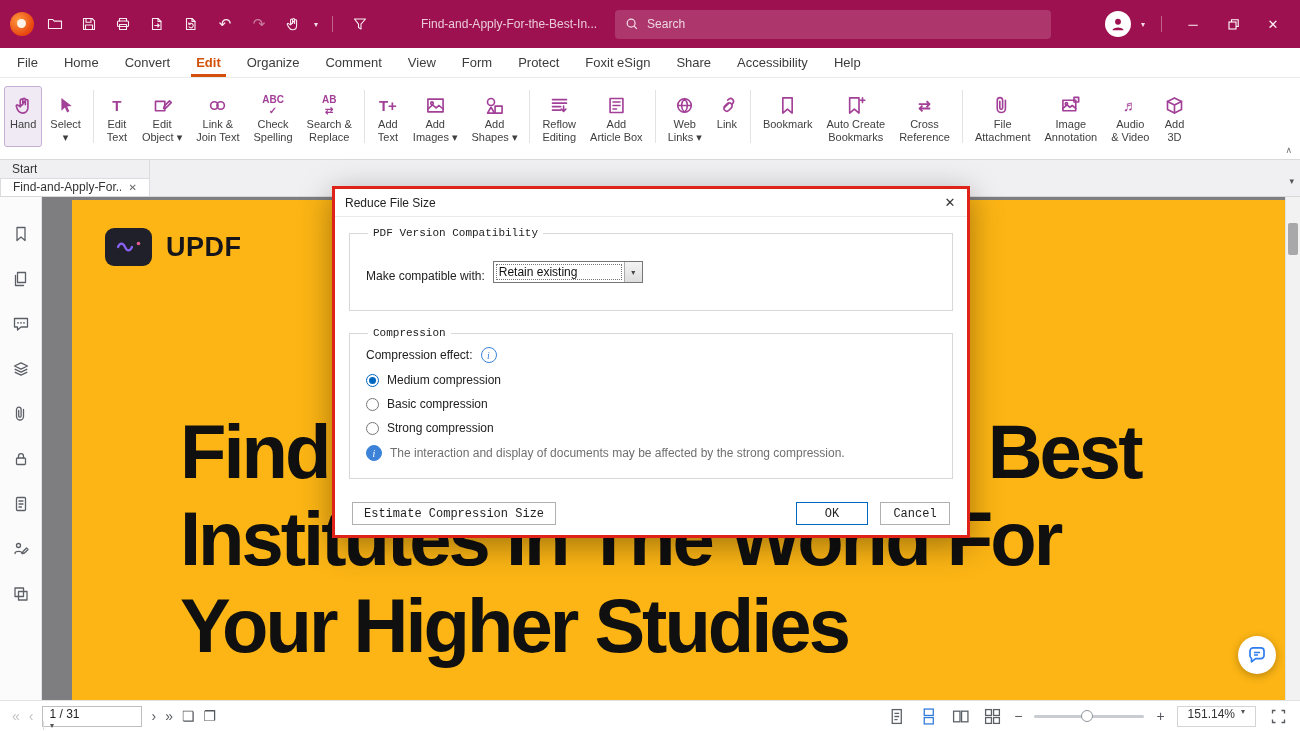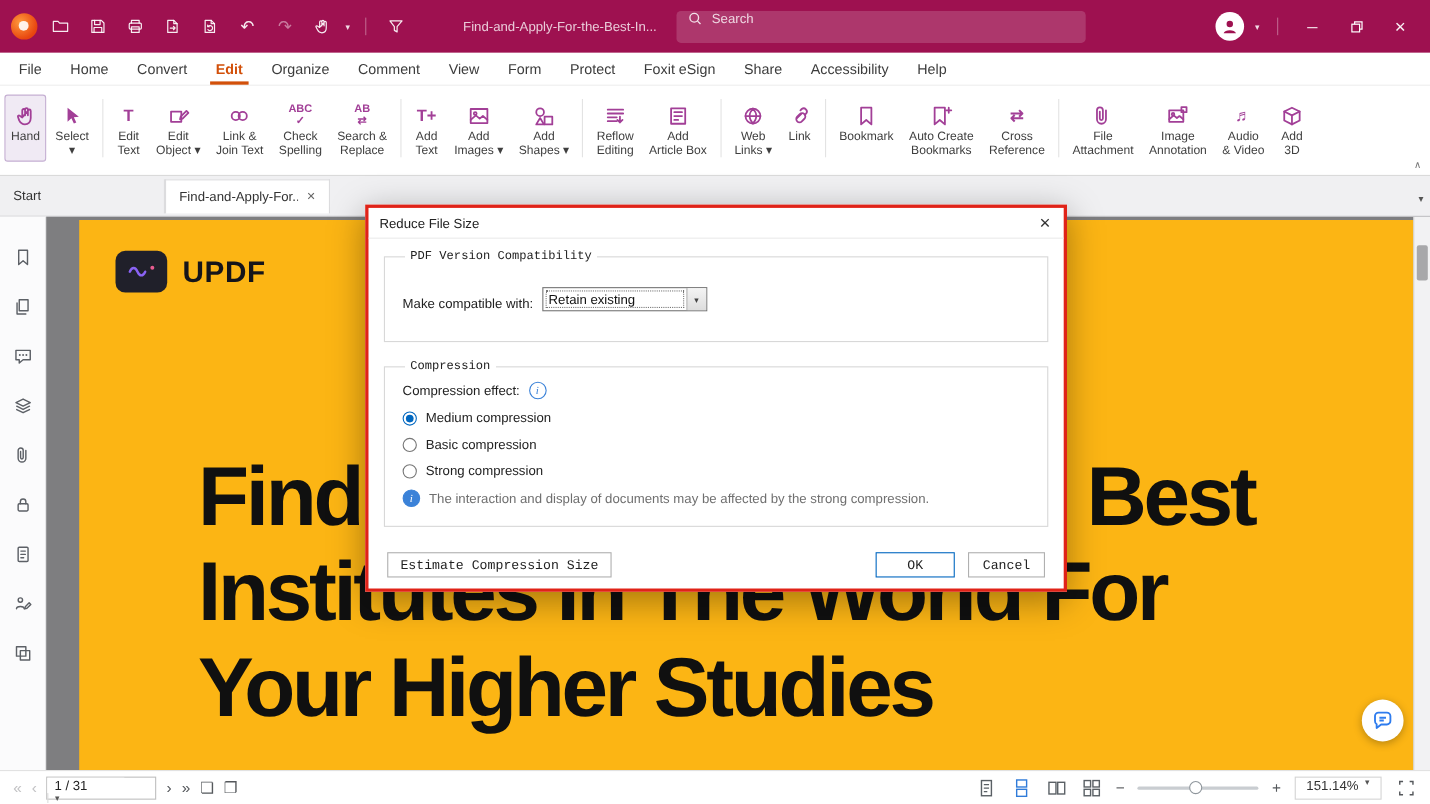--- a/index.html
+++ b/index.html
@@ -11,21 +11,21 @@
   .tb-left { display:flex; align-items:center; gap:8px; padding-left:10px; }
   .logo { width:24px; height:24px; border-radius:50%; background:radial-gradient(circle at 35% 35%, #ff9a3d, #e8450f 70%); position:relative; flex:0 0 auto; }
   .logo::after { content:""; position:absolute; left:7px; top:7px; width:9px; height:9px; border-radius:50%; background:#fff; opacity:.9; }
   .tb-ic { width:26px; height:26px; display:flex; align-items:center; justify-content:center; background:transparent; border:none; cursor:pointer; }
   .tb-ic svg { width:16px; height:16px; fill:none; stroke:rgba(255,255,255,.92); stroke-width:1.1; stroke-linejoin:round; stroke-linecap:round; }
   .tb-glyph { font-size:15px; color:rgba(255,255,255,.92); }
   .tb-glyph.dim { color:rgba(255,255,255,.45); }
   .tb-divider { width:1px; height:16px; background:rgba(255,255,255,.35); margin:0 6px; }
   .tb-caret { font-size:8px; color:rgba(255,255,255,.85); }
   .tb-title { font-size:12px; color:rgba(255,255,255,.78); margin-left:48px; white-space:nowrap; }
-  .searchbar { margin-left:18px; width:372px; height:29px; background:rgba(255,255,255,.16); border-radius:4px; display:flex; align-items:flex-start; padding:0 10px; gap:8px; }
+  .searchbar { margin-left:18px; width:436px; height:29px; background:rgba(255,255,255,.16); border-radius:4px; display:flex; align-items:center; padding:0 10px; gap:8px; }
   .searchbar svg { width:14px; height:14px; fill:none; stroke:rgba(255,255,255,.85); stroke-width:1.4; }
   .search-input { flex:1; background:transparent; border:none; outline:none; color:#fff; font-size:12px; font-family:"Liberation Sans",sans-serif; }
   .search-input::placeholder { color:rgba(255,255,255,.8); }
   .tb-right { margin-left:auto; display:flex; align-items:center; gap:10px; padding-right:12px; }
   .avatar { width:26px; height:26px; border-radius:50%; background:#fff; display:flex; align-items:center; justify-content:center; border:none; cursor:pointer; }
   .avatar svg { width:18px; height:18px; }
   .winbtn { width:30px; height:28px; border:none; background:transparent; color:rgba(255,255,255,.95); font-size:13px; cursor:pointer; display:flex; align-items:center; justify-content:center; }
   .winbtn svg { width:13px; height:13px; fill:none; stroke:#fff; stroke-width:1.1; }
 
   
@@ -41,21 +41,21 @@
   .ric { height:26px; display:flex; align-items:center; justify-content:center; }
   .ric svg { width:21px; height:21px; fill:none; stroke:#A23F97; stroke-width:1.4; stroke-linejoin:round; stroke-linecap:round; }
   .ric svg .fil { fill:#A23F97; stroke:none; }
   .ric-txt { font-size:15px; font-weight:700; color:#A23F97; white-space:pre-line; line-height:11px; text-align:center; }
   .ric-txt.sm { font-size:10px; }
   .rlbl { font-size:11px; color:#3F3F3F; line-height:13px; min-height:13px; text-align:center; white-space:pre; }
   .rdiv { width:1px; align-self:stretch; background:#E3E3E3; margin:10px 4px; }
   .ribbon-caret { position:absolute; right:8px; bottom:4px; font-size:9px; color:#777; cursor:pointer; }
 
   
-  .tabbar { position:absolute; top:160px; left:0; right:0; height:37px; background:#F0F0F2; border-bottom:1px solid #D8D8DA; display:flex; align-items:center; }
+  .tabbar { position:absolute; top:160px; left:0; right:0; height:37px; background:#F0F0F2; border-bottom:1px solid #D8D8DA; display:flex; align-items:flex-start;flex-direction:column; }
   .tab { height:31px; width:150px; display:flex; align-items:center; padding:0 12px; font-size:12px; color:#333; cursor:pointer; }
   .tab.start { border-right:1px solid #DCDCDE; }
   .tab.active { background:#fff; border:1px solid #DCDCDE; border-bottom:none; justify-content:space-between; }
   .tab-close { font-size:10px; color:#666; margin-left:8px; }
   .tab-label { white-space:nowrap; overflow:hidden; }
   .tabbar-caret { position:absolute; right:6px; bottom:10px; font-size:9px; color:#555; cursor:pointer; }
 
   
   .workspace { position:absolute; top:197px; left:0; right:0; bottom:31px; display:flex; }
   .sidebar { width:42px; background:#FBFBFC; border-right:1px solid #E3E3E5; display:flex; flex-direction:column; align-items:center; padding-top:24px; gap:19px; }

